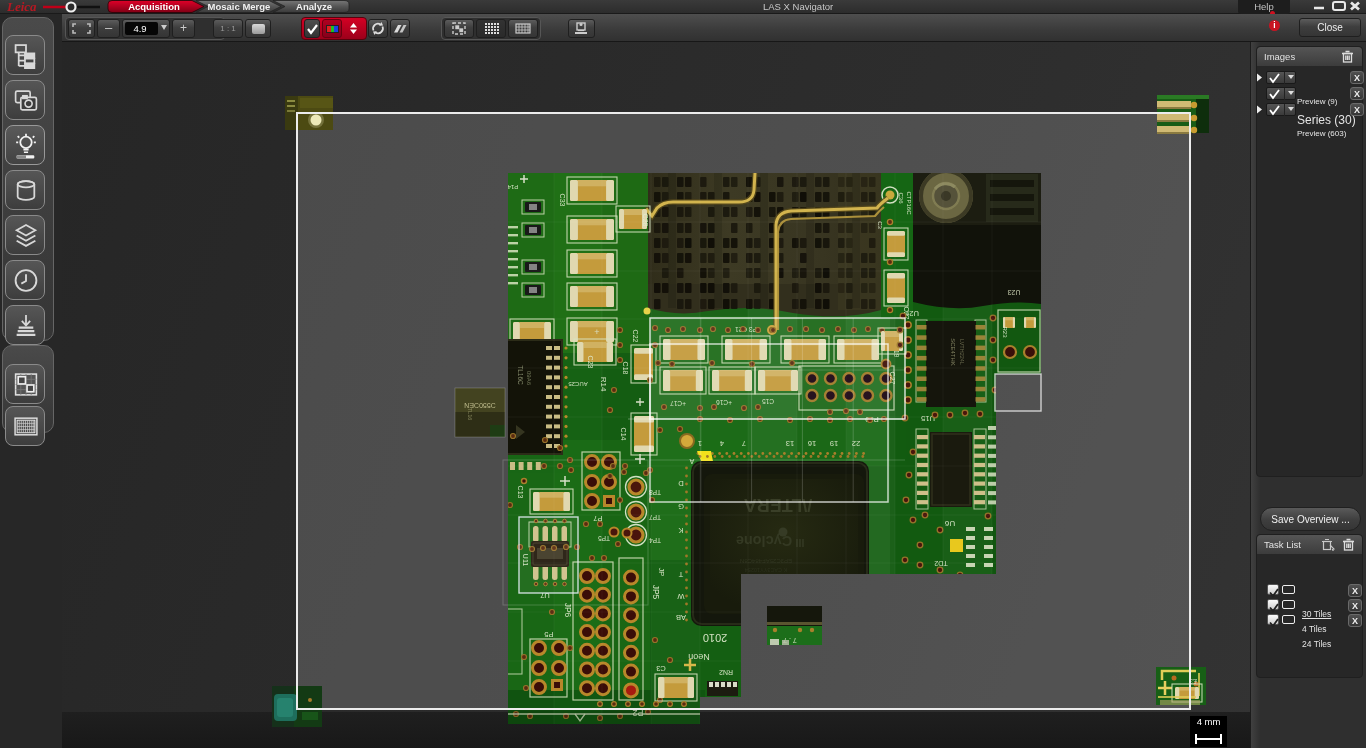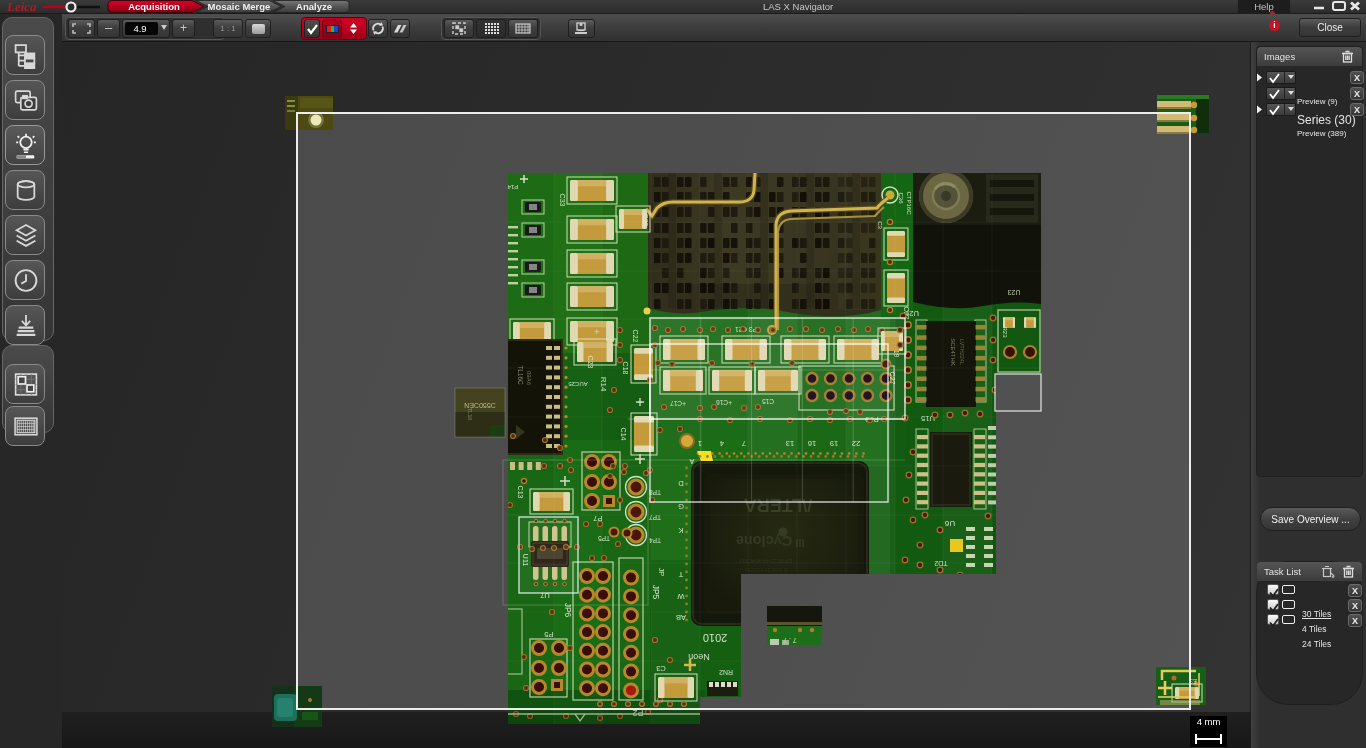--- a/index.html
+++ b/index.html
@@ -1240,21 +1240,21 @@
     <div class="sechead"><span style="margin-left:7px;">Images</span>
       <svg width="13" height="13" style="position:absolute;right:8px;top:3px;">
             <g stroke="#ddd" stroke-width="1.3" fill="none">
       <rect x="2.5" y="3.5" width="8" height="8.5"></rect>
               <path d="M1,3.5 h11 M4.5,1.5 h4 M4.8,5.5 v4.5 M6.5,5.5 v4.5 M8.2,5.5 v4.5"></path>
             </g>
           </svg>
     </div>
   </div>
   <div id="savebtn">Save Overview ...</div>
-  <div class="inset" style="top:519px;height:144px;border-radius:32px;">
+  <div class="inset" style="top:492px;height:144px;">
     <div class="sechead"><span style="margin-left:7px;">Task List</span>
       <svg width="15" height="13" style="position:absolute;right:26px;top:3px;">
             <g stroke="#c8c8c8" stroke-width="1.2" fill="none">
       <rect x="2.5" y="3.5" width="7" height="8"></rect>
               <path d="M1,3.5 h10 M4,1.5 h4"></path>
       <path d="M9,7 l4,4 l-1.5,0.5 l1,2" stroke-width="1.1"></path>
             </g>
           </svg>
       <svg width="13" height="13" style="position:absolute;right:7px;top:3px;">
             <g stroke="#ddd" stroke-width="1.3" fill="none">
@@ -1294,21 +1294,21 @@
         <path d="M1,0.5 L6,4.5 L1,8.5 Z" fill="#eee"></path>
       </svg>
       <div class="chkbtn" style="left:1266px;top:103px;">
     <svg width="13" height="12" style="position:absolute;left:1px;top:0;">
           <path d="M2,6 l3,4 l6,-8" stroke="#fff" stroke-width="1.8" fill="none"></path>
         </svg>
     <div style="position:absolute;left:17px;top:0;width:12px;height:12px;border-left:1px solid #222;">
     <div style="position:absolute;left:3px;top:3px;width:0;height:0;border-left:3px solid transparent;border-right:3px solid transparent;border-top:4px solid #ddd;"></div>
         </div>
       </div>
-      <div class="rowlab" style="left:1297px;top:105px;font-size:8px;">Preview (389)</div>
+      <div class="rowlab" style="left:1297px;top:105px;font-size:8px;">Preview (603)</div>
       <div class="xbtn" style="left:1350px;top:103px;">X</div>
     </div>
 <div id="taskrows">
       <div class="taskchk" style="left:1267px;top:584px;">
     <svg width="12" height="12">
           <path d="M2,5.5 l3,3.5 l5,-7" stroke="#222" stroke-width="1.8" fill="none"></path>
         </svg></div>
       <div style="position:absolute;left:1282px;top:585px;width:13px;height:9px;border:1.5px solid #eee;border-radius:2px;"></div>
       <div class="rowlab" style="left:1302px;top:585px;text-decoration:underline;">30 Tiles</div>
       <div class="xbtn" style="left:1348px;top:584px;">X</div>

